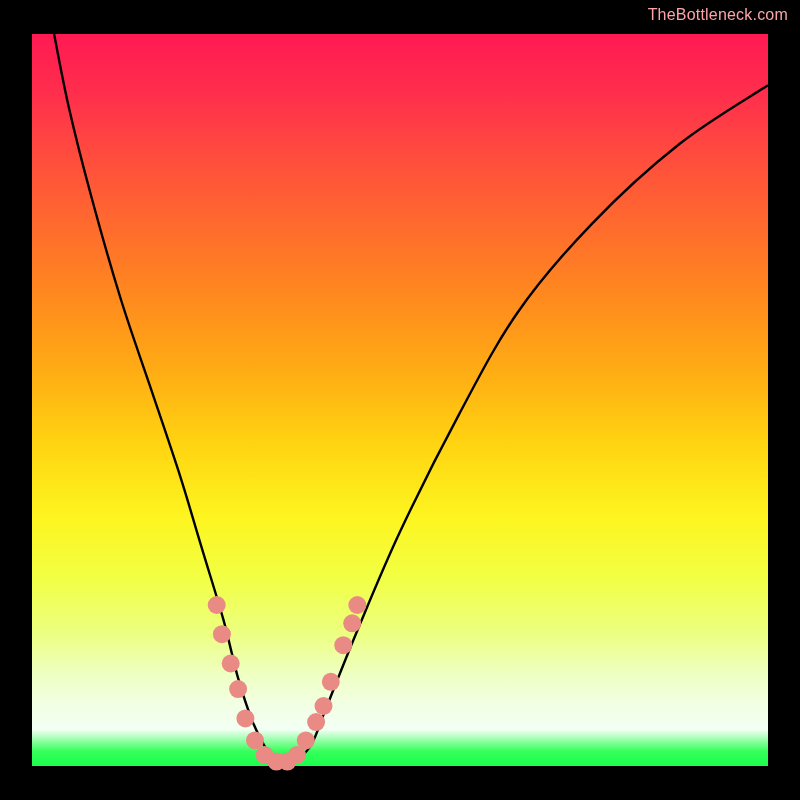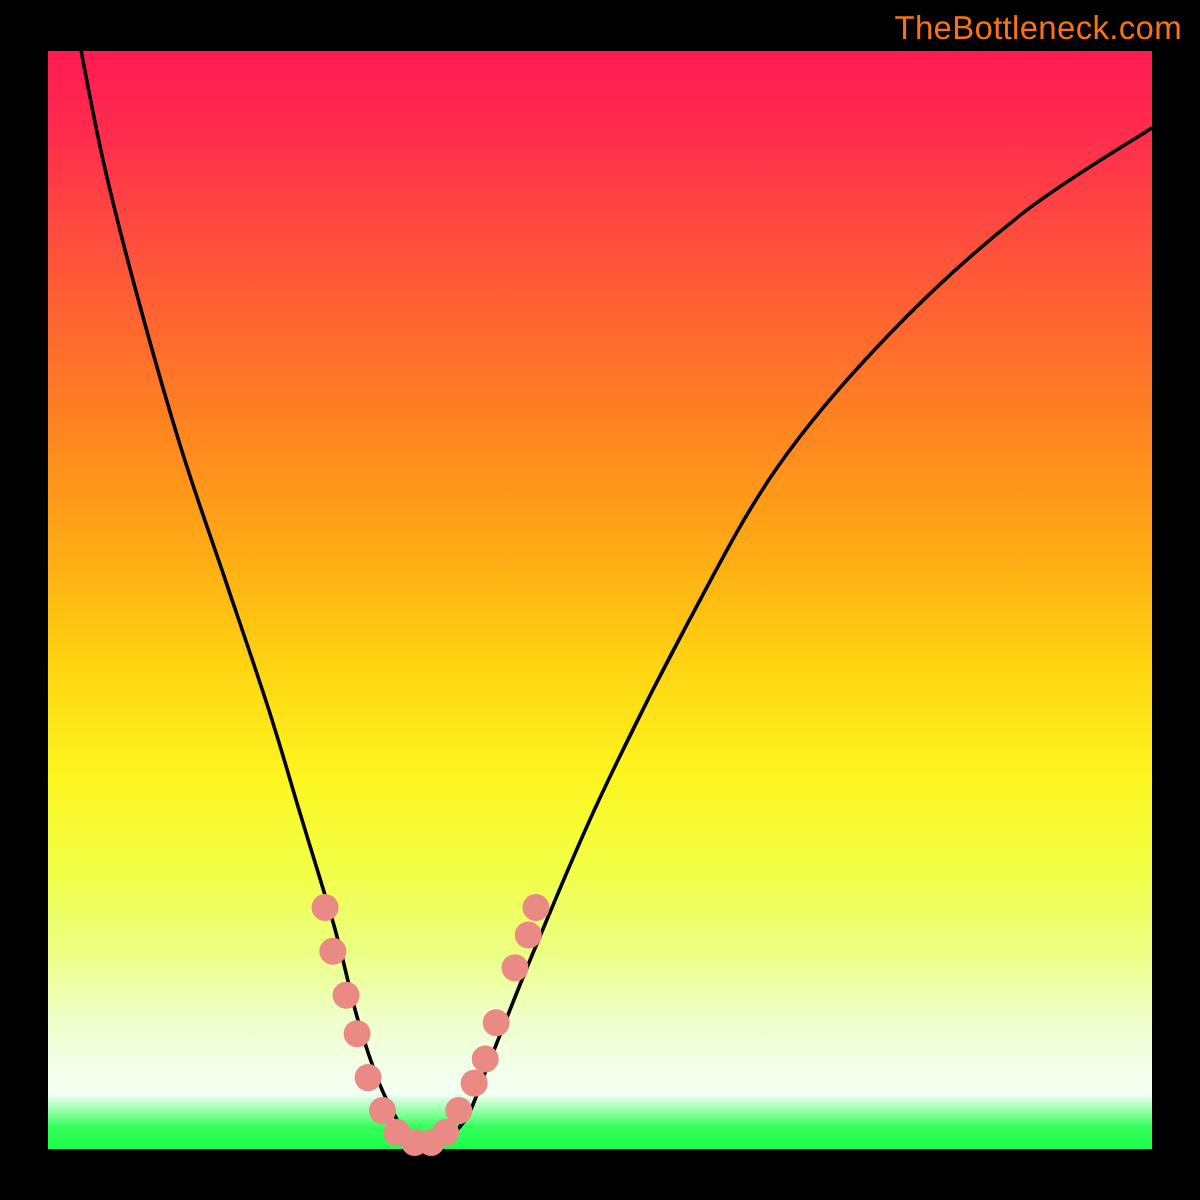--- a/index.html
+++ b/index.html
@@ -38,22 +38,22 @@
       #f2ffe6 92%,
       #f4fff4 95%,
       #35ff5a 98%,
       #1aff4d 100%
     );
   }
   .watermark {
     position: absolute;
     top: 6px;
     right: 12px;
-    color: #f97316;
-    font-size: 22px;
+    color: #fca5a5;
+    font-size: 16px;
     letter-spacing: 0.2px;
     user-select: none;
   }
   svg.curve {
     position: absolute;
     left: 0;
     top: 0;
     width: 736px;
     height: 732px;
     overflow: visible;

